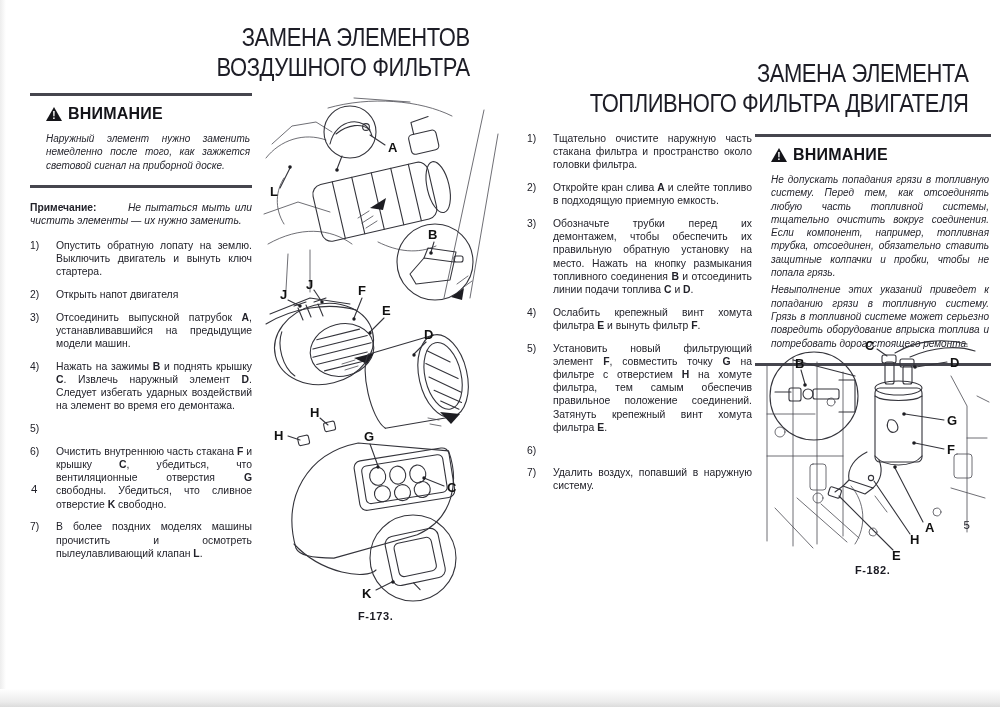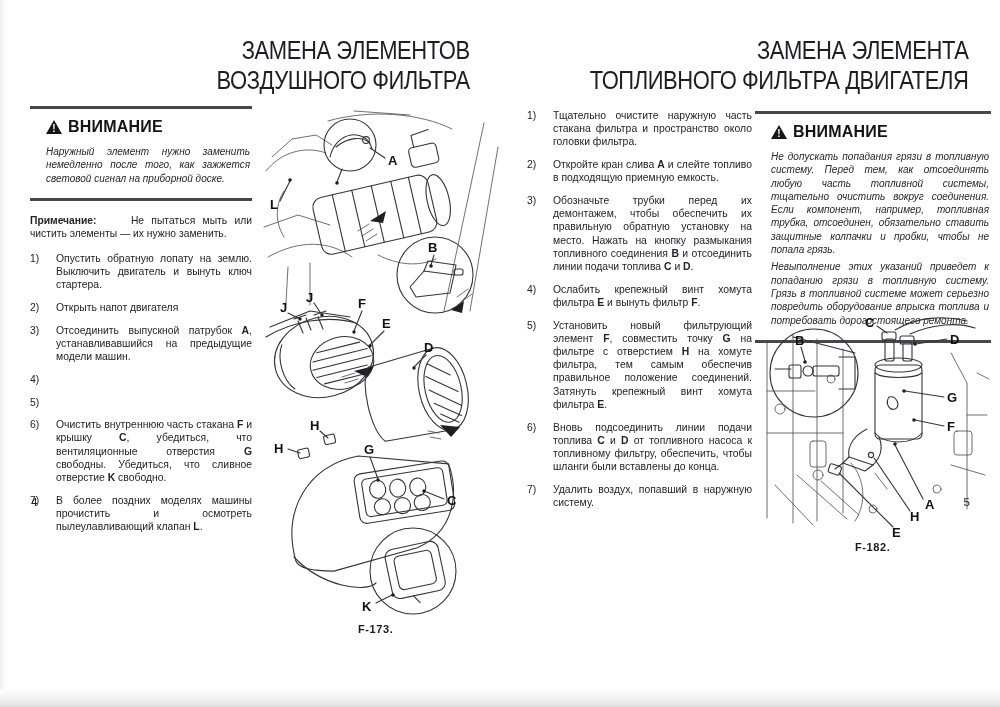--- a/index.html
+++ b/index.html
@@ -3,23 +3,23 @@
 <meta charset="utf-8">
 <style>
   html,body{margin:0;padding:0;}
   body{
     width:1000px;height:707px;position:relative;overflow:hidden;
     background:#ffffff;color:#22222a;
     font-family:"Liberation Sans",sans-serif;
     -webkit-font-smoothing:antialiased;
   }
   .spread{position:absolute;inset:0;}
-  .page{position:absolute;top:13px;height:518px;}
+  .page{position:absolute;top:0;height:518px;}
   .page-left{left:0;width:505px;}
-  .page-right{left:505px;width:495px;}
+  .page-right{left:505px;width:495px;margin-top:36px;}
 
   
   .title{
     position:absolute;margin:0;font-weight:500;font-size:25px;line-height:30px;
     color:#1d1d26;text-align:right;white-space:nowrap;letter-spacing:-0.5px;
     transform:scaleX(.88);transform-origin:100% 0;
   }
   .page-left .title{right:35px;top:22px;}
   .page-right .title{right:32px;top:22px;}
 
@@ -33,21 +33,21 @@
   .warnbox{border-top:3px solid #46464e;border-bottom:3px solid #46464e;padding:9px 2px 13px 16px;}
   .warnhead{display:flex;align-items:center;gap:6px;font-weight:700;font-size:16px;letter-spacing:.2px;color:#141419;}
   .warnhead svg{flex:none;display:block;}
   .warntext{margin:9px 0 0 0;font-style:italic;font-size:10px;line-height:13.3px;text-align:justify;color:#26262e;}
   .warntext + .warntext{margin-top:4px;}
 
   
   .notes{margin-top:13px;}
   .note{margin:0 0 10px 0;font-size:10.3px;line-height:13px;text-align:justify;}
   .note .notelabel{font-weight:700;font-style:normal;}
-  .note .notetext{margin-left:27px;}
+  .note .notetext{font-style:italic;margin-left:27px;}
 
   
   .steps{list-style:none;margin:12px 0 0 0;padding:0;}
   .tc-rsteps .steps{margin-top:0;}
   .step{display:flex;margin:0 0 9.5px 0;font-size:10.4px;line-height:13.2px;}
   .step .num{flex:0 0 26px;}
   .step .txt{flex:1;text-align:justify;}
   .step b{font-weight:700;}
 
   
@@ -118,20 +118,21 @@
             <span class="txt">Открыть напот двигателя</span>
           </li>
 
           <li class="step">
             <span class="num">3)</span>
             <span class="txt">Отсоединить выпускной патрубок <b>A</b>, устанавливавшийся на предыдущие модели машин.</span>
           </li>
 
           <li class="step">
             <span class="num">4)</span>
+            <span class="txt">Нажать на зажимы <b>B</b> и поднять крышку <b>C</b>. Извлечь наружный элемент <b>D</b>. Следует избегать ударных воздействий на элемент во время его демонтажа.</span>
           </li>
 
           <li class="step">
             <span class="num">5)</span>
           </li>
 
           <li class="step">
             <span class="num">6)</span>
             <span class="txt">Очистить внутреннюю часть стакана <b>F</b> и крышку <b>C</b>, убедиться, что вентиляционные отверстия <b>G</b> свободны. Убедиться, что сливное отверстие <b>K</b> свободно.</span>
           </li>
@@ -327,21 +328,20 @@
             <span class="txt">Ослабить крепежный винт хомута фильтра <b>E</b> и вынуть фильтр <b>F</b>.</span>
           </li>
 
           <li class="step">
             <span class="num">5)</span>
             <span class="txt">Установить новый фильтрующий элемент <b>F</b>, совместить точку <b>G</b> на фильтре с отверстием <b>H</b> на хомуте фильтра, тем самым обеспечив правильное положение соединений. Затянуть крепежный винт хомута фильтра <b>E</b>.</span>
           </li>
 
           <li class="step">
             <span class="num">6)</span>
-            <span class="txt">Вновь подсоединить линии подачи топлива <b>C</b> и <b>D</b> от топливного насоса к топливному фильтру, обеспечить, чтобы шланги были вставлены до конца.</span>
           </li>
 
           <li class="step">
             <span class="num">7)</span>
             <span class="txt">Удалить воздух, попавший в наружную систему.</span>
           </li>
         </ol>
     </div>
 
     <div class="textcol tc-rwarn">

